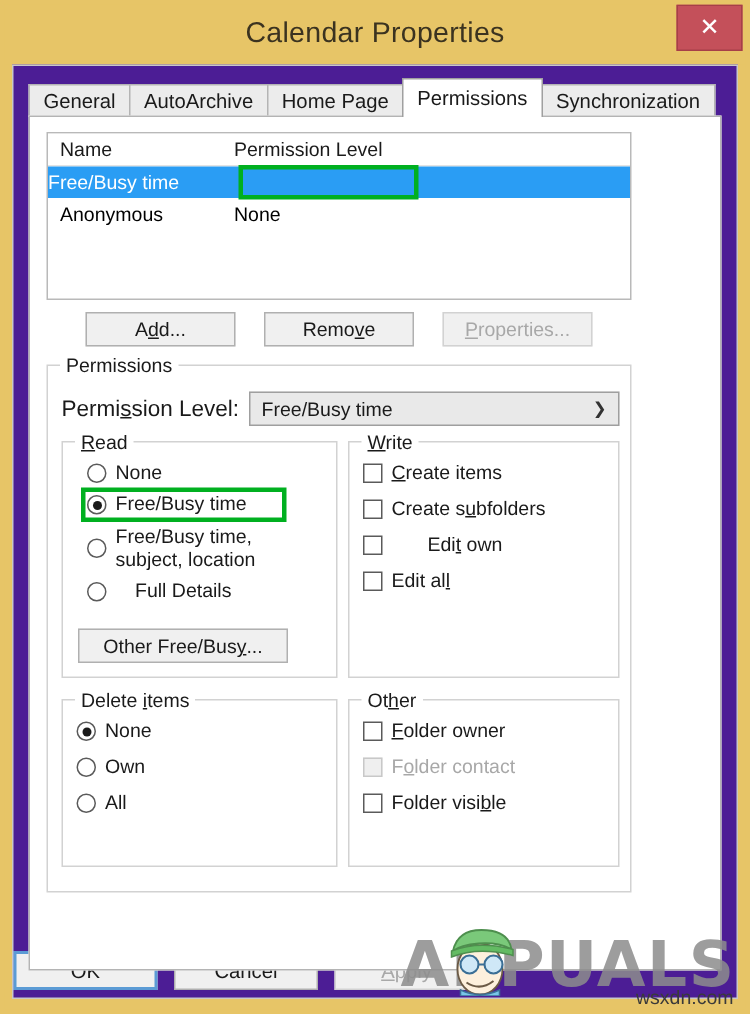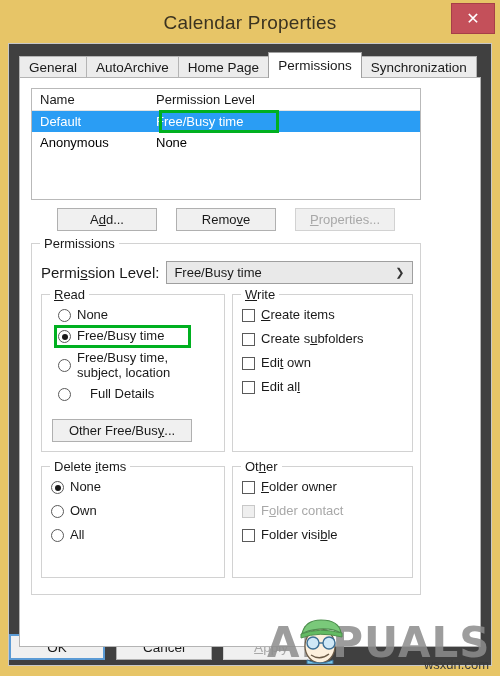--- a/index.html
+++ b/index.html
@@ -55,21 +55,21 @@
     line-height: 1;
     cursor: pointer;
     box-sizing: border-box;
   }
 
   
   .dialog-body {
     position: relative;
     margin: 0 5px 5px 5px;
     height: 623px;
-    background: #404040;
+    background: #4c1d95;
     border: 1px solid #c8c8c8;
     box-sizing: border-box;
   }
 
   
   .tabstrip {
     position: relative;
     height: 26px;
     margin: 8px 0 0 10px;
     display: flex;
@@ -380,21 +380,20 @@
     </div>
 
     <div class="tab-panel">
 
       <div class="listbox">
         <div class="list-header">
           <span class="col-name">Name</span>
           <span class="col-perm">Permission Level</span>
         </div>
         <div class="list-row selected">
-          <span class="cell-name">Default</span>
           <span class="cell-perm">Free/Busy time</span>
         </div>
         <div class="list-row">
           <span class="cell-name">Anonymous</span>
           <span class="cell-perm">None</span>
         </div>
         <div class="green-box" id="gb-list"></div>
       </div>
 
       <div class="btn-row">
@@ -463,21 +462,21 @@
           <span class="group-legend"><span></span><u>W</u><span>rite</span></span>
 
           <div class="opt" style="margin-top:12px;">
             <span class="checkbox"></span>
             <span class="opt-label"><span></span><u>C</u><span>reate items</span></span>
           </div>
           <div class="opt" style="margin-top:9px;">
             <span class="checkbox"></span>
             <span class="opt-label"><span>Create s</span><u>u</u><span>bfolders</span></span>
           </div>
-          <div class="opt" style="margin-top:9px;">
+          <div class="opt" style="margin-top:9px;gap:24px;">
             <span class="checkbox"></span>
             <span class="opt-label"><span>Edi</span><u>t</u><span> own</span></span>
           </div>
           <div class="opt" style="margin-top:9px;">
             <span class="checkbox"></span>
             <span class="opt-label"><span>Edit al</span><u>l</u><span></span></span>
           </div>
         </div>
 
         <div class="groupbox" id="grp-delete">

